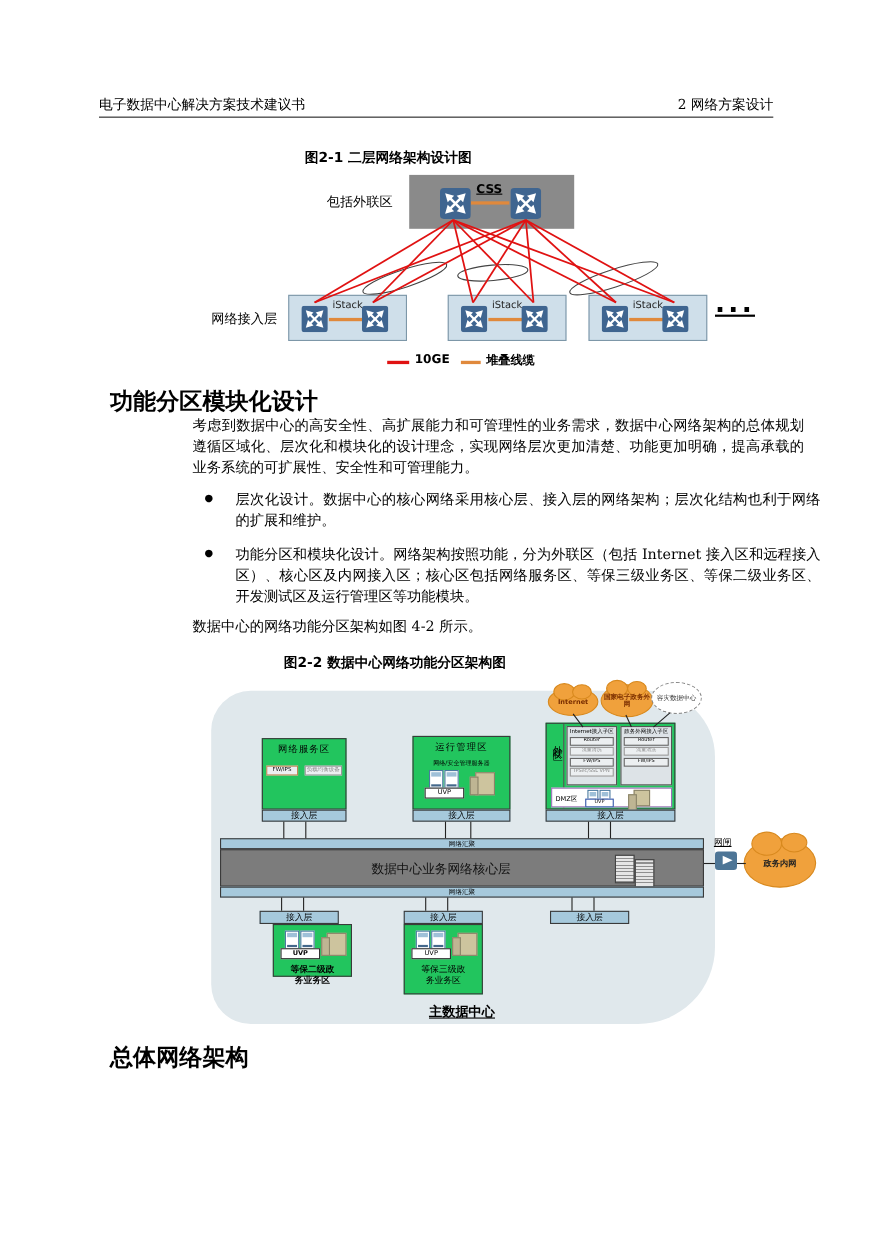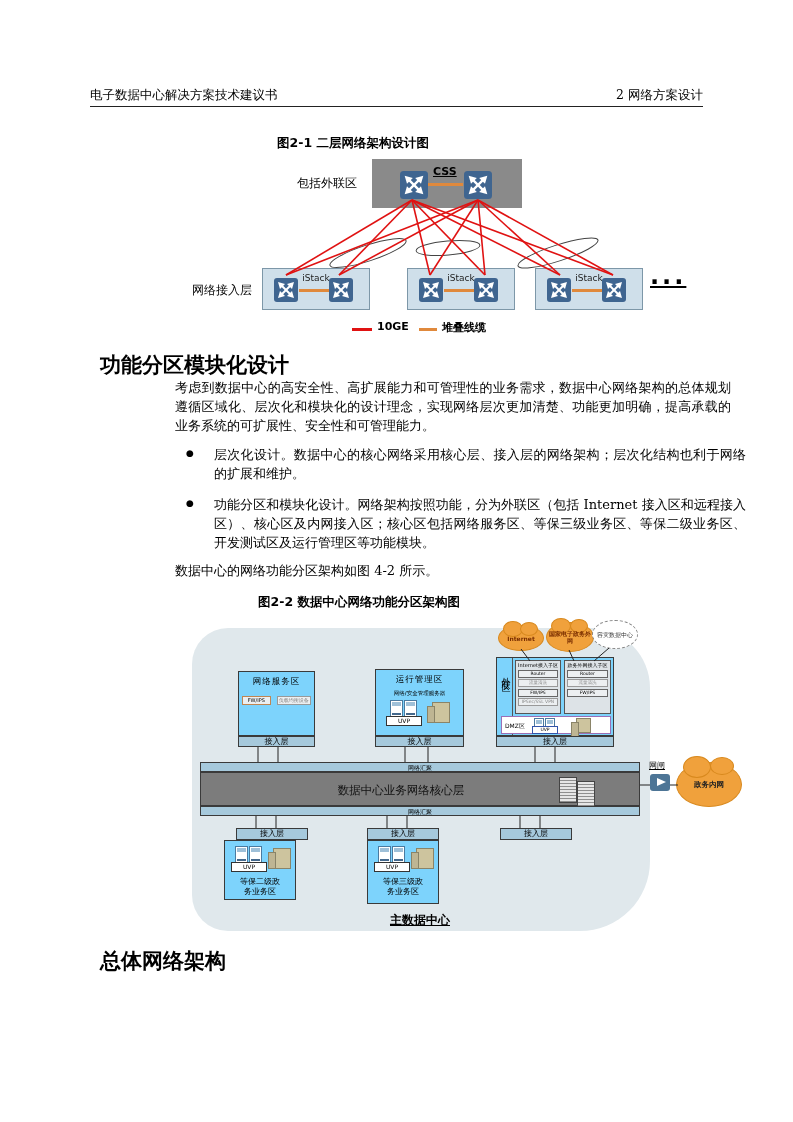--- a/index.html
+++ b/index.html
@@ -21,21 +21,21 @@
   .sw svg{display:block;width:100%;height:100%;}
   .accbox{width:106px;height:40px;background:#cfdfea;border:1px solid #7d97a8;}
   .olink{background:#e0893c;height:3px;}
   .istack{position:absolute;left:0;top:4px;width:100%;text-align:center;
           font-family:"DejaVu Sans",sans-serif;font-size:9px;color:#222;}
   .lgline{height:3px;top:312px;}
   .lgtext{top:304px;font-family:"DejaVu Sans",sans-serif;font-weight:bold;font-size:11px;}
   
   .f2container{left:192px;top:612px;width:458px;height:303px;background:#e0e8ec;
                border-radius:36px 60px 70px 36px;}
-  .zone-body{background:#7dd3fc;border:1px solid #3a3a3a;box-sizing:border-box;}
+  .zone-body{background:#22c55e;border:1px solid #3a3a3a;box-sizing:border-box;}
   .zone-title{text-align:center;font-family:"DejaVu Sans",sans-serif;font-size:8.5px;
               letter-spacing:1px;padding-top:4px;}
   .bar{background:#a6c9dc;border:1px solid #3a3a3a;box-sizing:border-box;text-align:center;
        font-family:"DejaVu Sans",sans-serif;font-size:8px;line-height:10px;}
   .dev{border:1px solid #666;background:#eceff1;font-size:5px;line-height:7px;height:7px;
        text-align:center;overflow:hidden;font-family:"DejaVu Sans",sans-serif;margin:2px 3px;}
   .dev.dim{color:#888;border-color:#999;}
   .dev.warm{border-color:#c08552;}
   .subcol{position:absolute;border:1px solid #555;box-sizing:border-box;background:#dde3e7;}
   .subhdr{font-size:5px;line-height:6px;text-align:center;font-family:"DejaVu Sans",sans-serif;
@@ -306,21 +306,21 @@
 
   <div class="abs sans" style="left:649px;top:744px;font-size:8px;">网闸</div>
   <div class="abs gate"></div>
   <div class="cloud" style="left:676px;top:746px;width:64px;height:43px;font-size:7.5px;font-weight:bold;color:#222;">
     <i class="bump1" style="width:26px;height:20px;left:6px;top:-7px;"></i>
       <i class="bump2" style="width:22px;height:16px;right:7px;top:-6px;"></i>
     <span>政务内网</span>
   </div>
 
   <div class="abs bar" style="left:236px;top:812px;width:72px;height:12px;">接入层</div>
-  <div class="abs zone-body" style="left:224px;top:824px;width:72px;height:60px;">
+  <div class="abs zone-body" style="left:248px;top:824px;width:72px;height:48px;font-weight:bold;">
     <div style="position:relative;height:34px;">
       <div class="rack" style="left:10px;top:5px;"></div>
       <div class="rack" style="left:24px;top:5px;"></div>
       <div class="uvp" style="left:6px;top:21px;width:34px;height:8px;">UVP</div>
       <div class="storage" style="left:48px;top:7px;"></div>
     </div>
     <div class="bz-name">等保二级政务业务区</div>
   </div>
 
   <div class="abs bar" style="left:367px;top:812px;width:72px;height:12px;">接入层</div>

